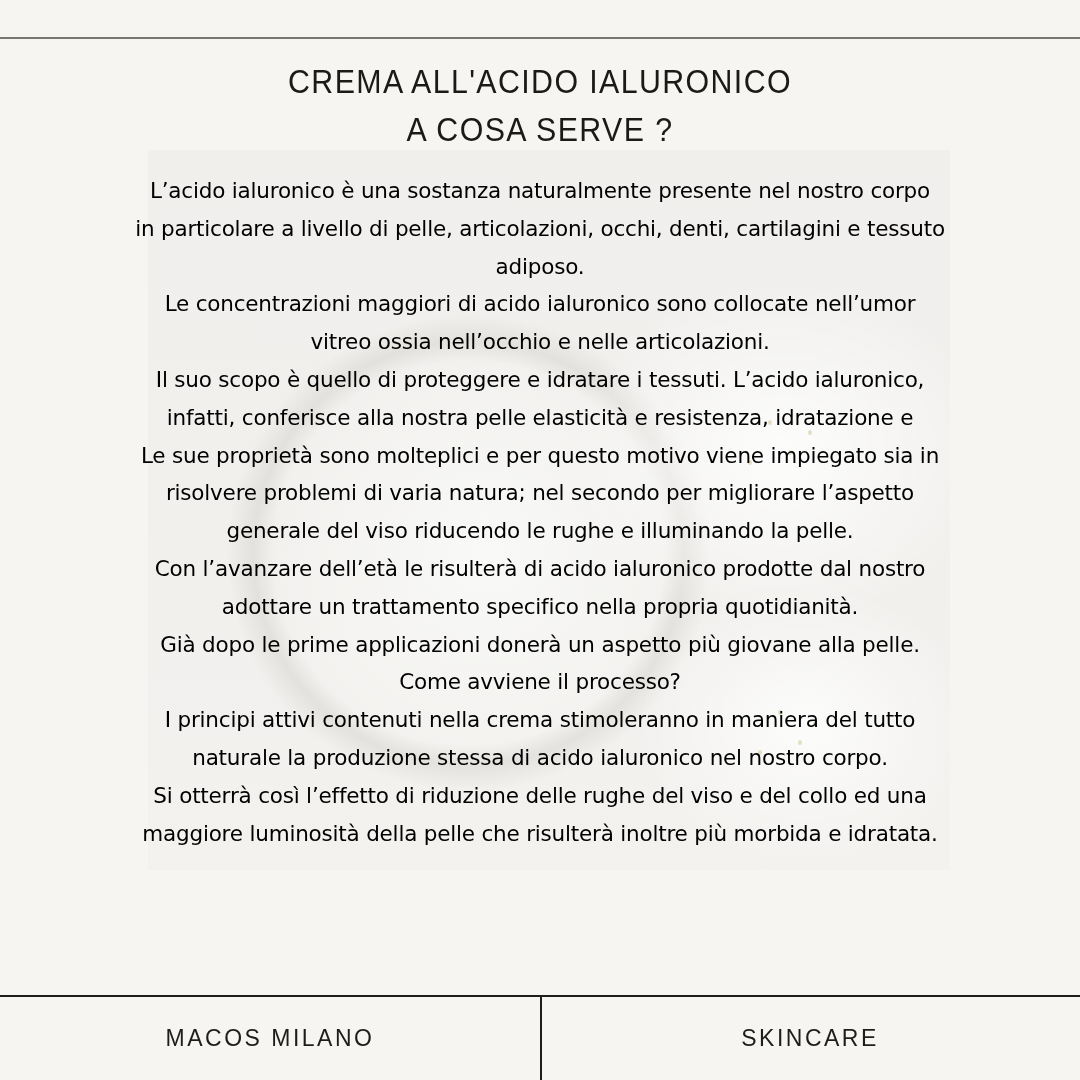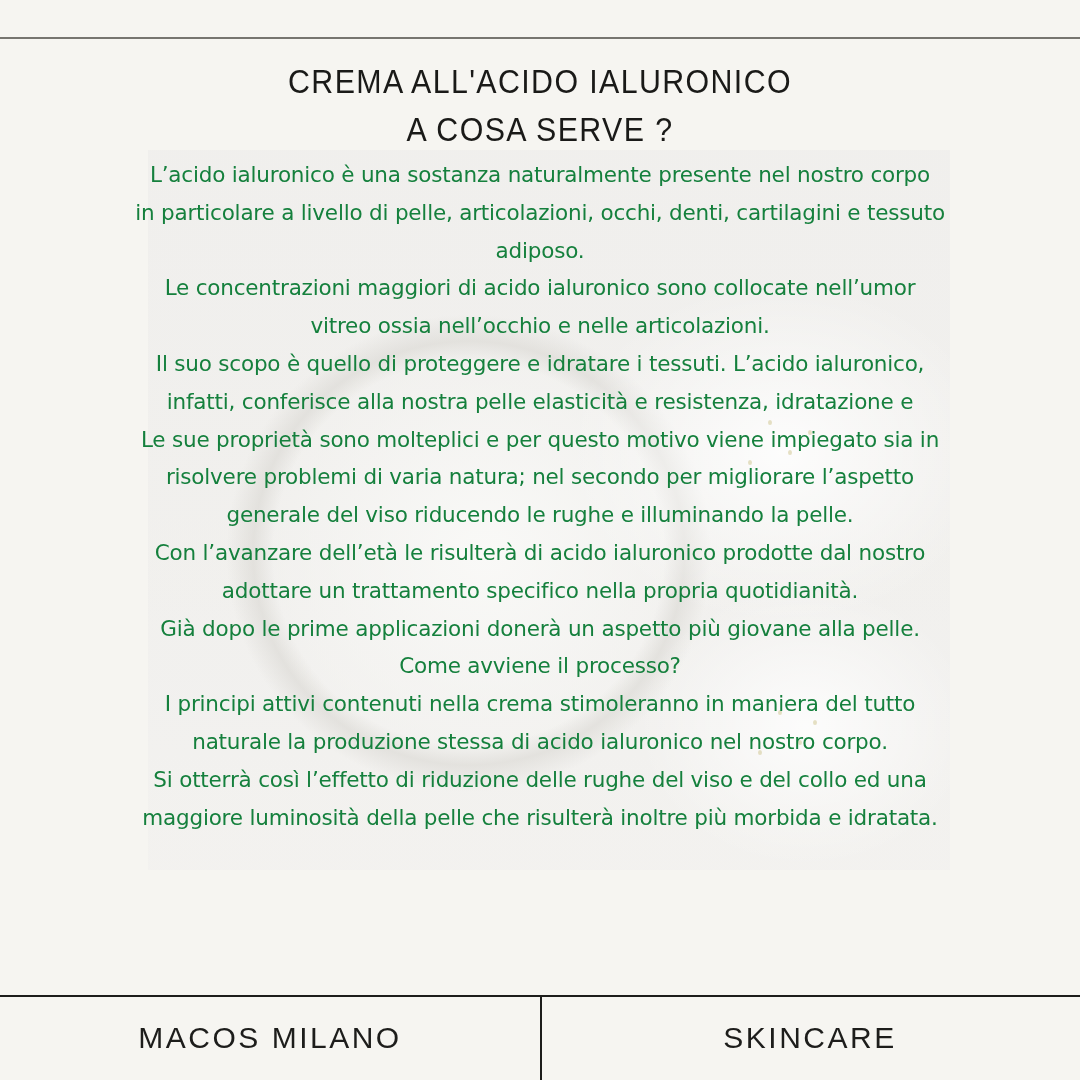--- a/index.html
+++ b/index.html
@@ -56,27 +56,27 @@
       letter-spacing: 1.5px;
       transform: scaleX(0.92);
       color: #1a1a18;
     }
     .title span {
       display: block;
     }
     .body-text {
       position: absolute;
       left: 40px;
-      top: 156px;
+      top: 172px;
       width: 1000px;
       text-align: center;
       font-family: "DejaVu Sans", sans-serif;
       font-size: 21.5px;
       line-height: 37.8px;
-      color: #15803d;
+      color: #000000;
       letter-spacing: -0.2px;
     }
     .body-text p {
       margin: 0;
     }
     .bottom-rule {
       position: absolute;
       left: 0;
       top: 995px;
       width: 1080px;
@@ -90,21 +90,21 @@
       width: 2px;
       height: 84px;
       background: #1d1d1b;
     }
     .footer-cell {
       position: absolute;
       top: 1020px;
       width: 540px;
       text-align: center;
       font-family: "Liberation Sans", sans-serif;
-      font-size: 30px;
+      font-size: 23px;
       letter-spacing: 2.5px;
       color: #1d1d1b;
       line-height: 36px;
     }
     .footer-left { left: 0; }
     .footer-right { left: 540px; }
   </style>
 </head>
 <body>
 

